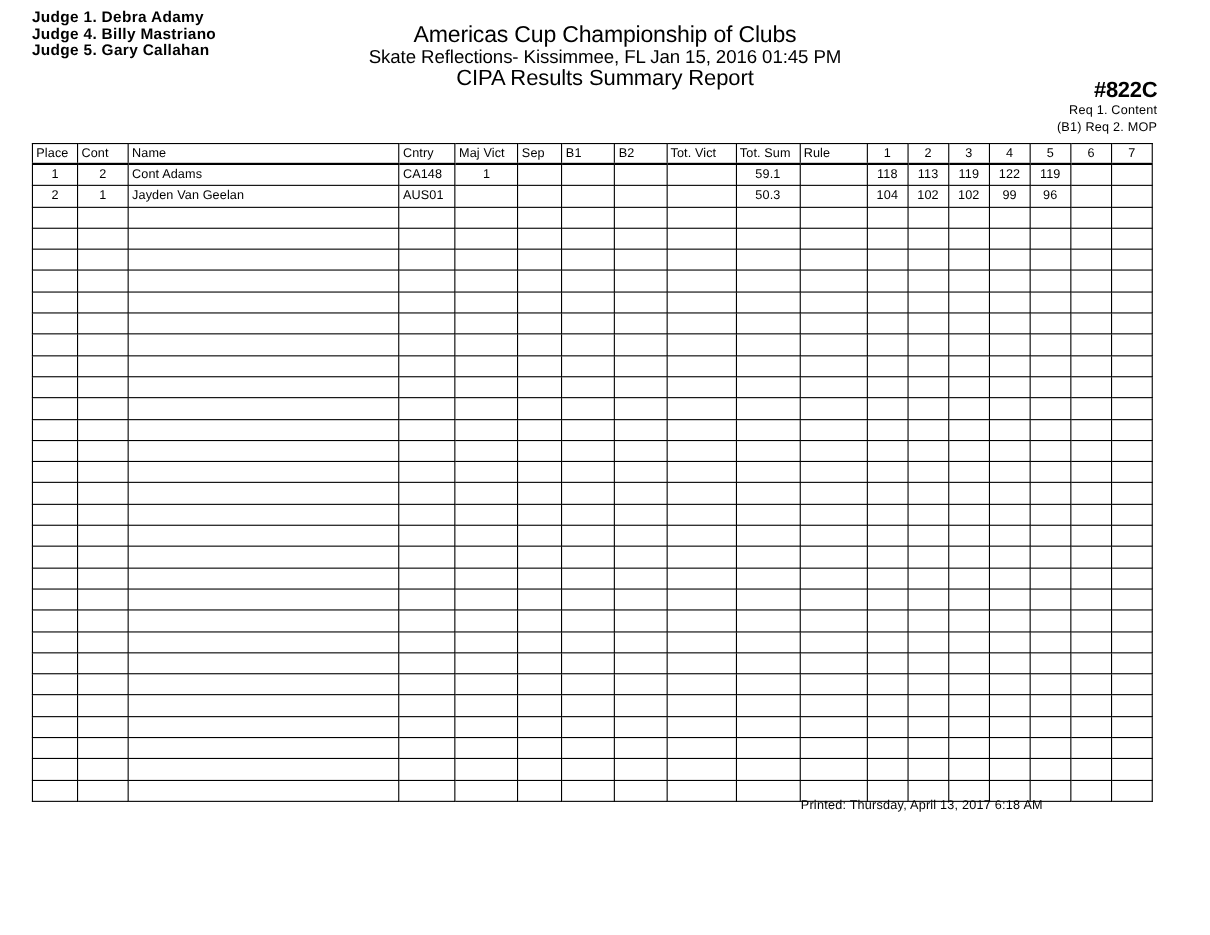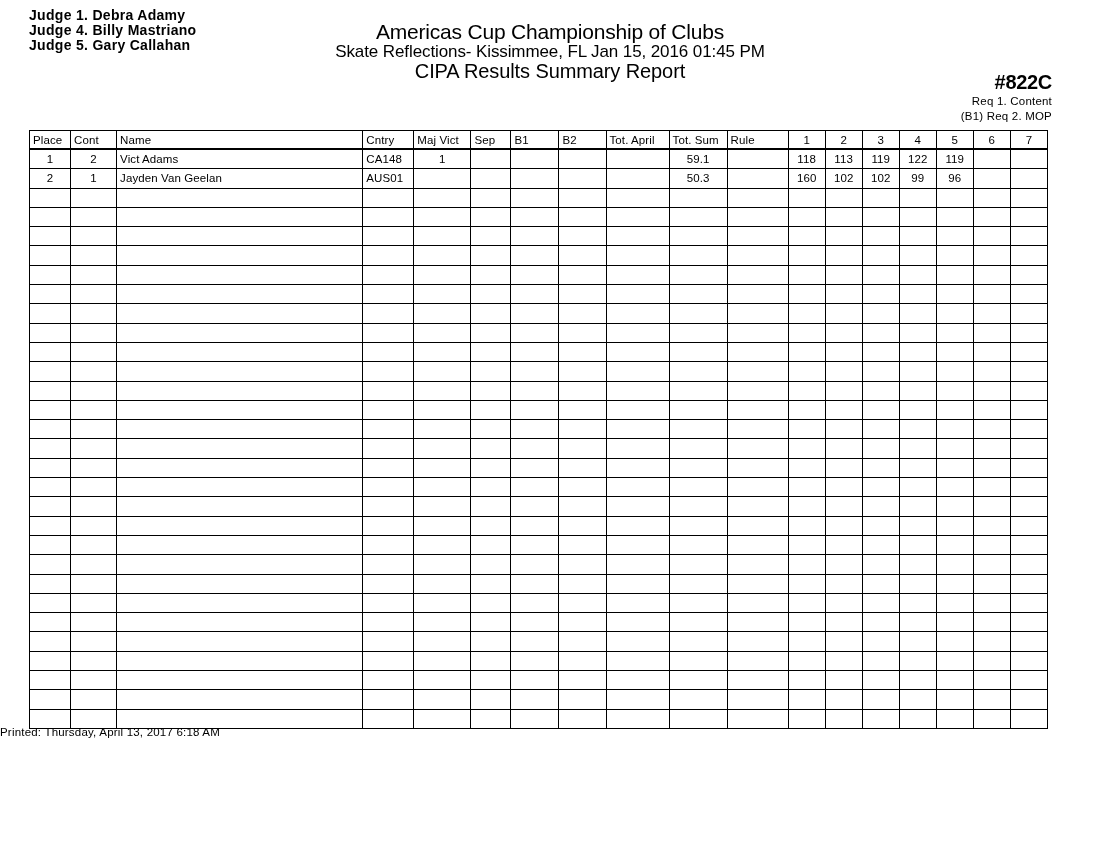--- a/index.html
+++ b/index.html
@@ -125,20 +125,21 @@
   #results-table tbody td {
     height: 18.3px;
   }
 
   
   #print-footer {
     position: absolute;
     left: 0;
     top: 726px;
     width: 948px;
+    text-align: right;
     font-size: 11.5px;
     letter-spacing: 0.2px;
   }
 </style>
 </head>
 <body>
 
 <div id="judges-panel">
   <div class="judge-line">Judge  1.  Debra  Adamy</div>
   <div class="judge-line">Judge  4.  Billy Mastriano</div>
@@ -181,37 +182,37 @@
   <thead>
     <tr>
       <th>Place</th>
       <th>Cont</th>
       <th>Name</th>
       <th>Cntry</th>
       <th>Maj Vict</th>
       <th>Sep</th>
       <th>B1</th>
       <th>B2</th>
-      <th>Tot. April</th>
+      <th>Tot. Vict</th>
       <th>Tot. Sum</th>
       <th>Rule</th>
       <th class="judge-head">1</th>
       <th class="judge-head">2</th>
       <th class="judge-head">3</th>
       <th class="judge-head">4</th>
       <th class="judge-head">5</th>
       <th class="judge-head">6</th>
       <th class="judge-head">7</th>
     </tr>
   </thead>
   <tbody id="results-body">
       <tr>
         <td class="c">1</td>
         <td class="c">2</td>
-        <td>Vict Adams</td>
+        <td>Cont Adams</td>
         <td>CA148</td>
         <td class="c">1</td>
         <td></td>
         <td></td>
         <td></td>
         <td></td>
         <td class="c">59.1</td>
         <td></td>
         <td class="c">118</td>
         <td class="c">113</td>
@@ -226,21 +227,21 @@
         <td class="c">1</td>
         <td>Jayden Van Geelan</td>
         <td>AUS01</td>
         <td class="c"></td>
         <td></td>
         <td></td>
         <td></td>
         <td></td>
         <td class="c">50.3</td>
         <td></td>
-        <td class="c">160</td>
+        <td class="c">104</td>
         <td class="c">102</td>
         <td class="c">102</td>
         <td class="c">99</td>
         <td class="c">96</td>
         <td class="c"></td>
         <td class="c"></td>
       </tr>
       <tr>
         <td class="c"></td>
         <td class="c"></td>

